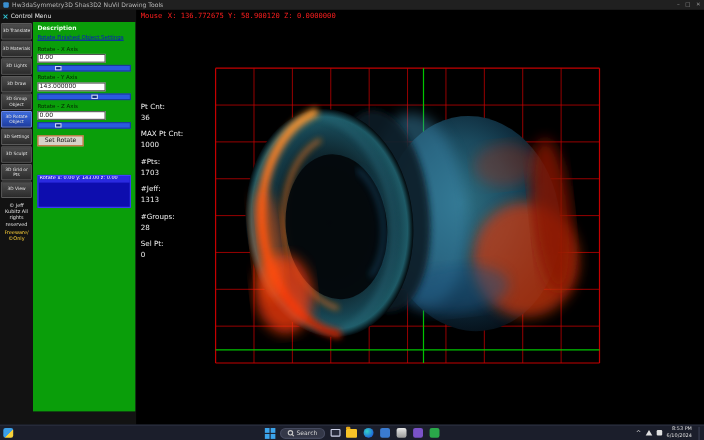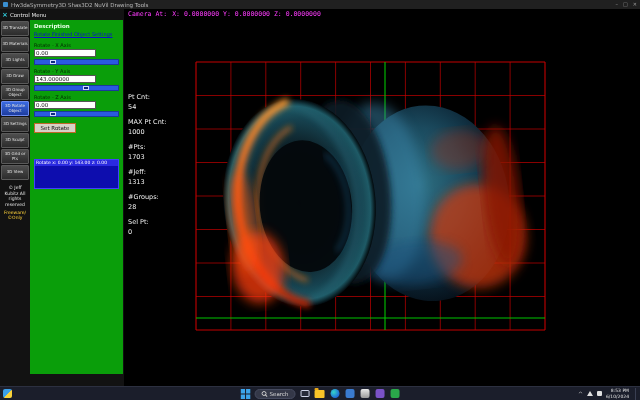--- a/index.html
+++ b/index.html
@@ -211,27 +211,27 @@
           <path d="M 176 110 A 56 80 0 0 0 176 264" stroke="#ff7a18" stroke-width="3" fill="none" opacity="0.85" filter="url(#b3)"></path>
           <path d="M 176 88 A 72 100 0 0 1 176 284" stroke="#2c6e80" stroke-width="4" fill="none" opacity="0.5" filter="url(#b3)"></path>
           <ellipse cx="182" cy="190" rx="46" ry="66" fill="#04080c" opacity="0.95"></ellipse>
           <path d="M 206 140 A 38 58 0 0 1 208 238" stroke="#1e5f8a" stroke-width="4" fill="none" opacity="0.5" filter="url(#b3)"></path>
           <ellipse cx="128" cy="246" rx="26" ry="36" fill="#ff3c08" opacity="0.75" filter="url(#b6)"></ellipse>
           <ellipse cx="118" cy="200" rx="14" ry="50" fill="#ff5a10" opacity="0.5" filter="url(#b6)"></ellipse>
         </g>
       </svg>
 
       <div class="hud">
-        <div class="hud-at"><span class="lbl">Camera At:</span><span>X: 0.0000000 Y: 0.0000000 Z: 0.0000000</span></div>
+        <div class="hud-mouse"><span class="lbl">Mouse</span><span>X: 136.772675 Y: 58.900120 Z: 0.0000000</span></div>
       </div>
 
       <div class="stats">
         <div class="stat">
             <div>Pt Cnt:</div>
-            <div>54</div>
+            <div>36</div>
           </div>
         <div class="stat">
             <div>MAX Pt Cnt:</div>
             <div>1000</div>
           </div>
         <div class="stat">
             <div>#Pts:</div>
             <div>1703</div>
           </div>
         <div class="stat">

